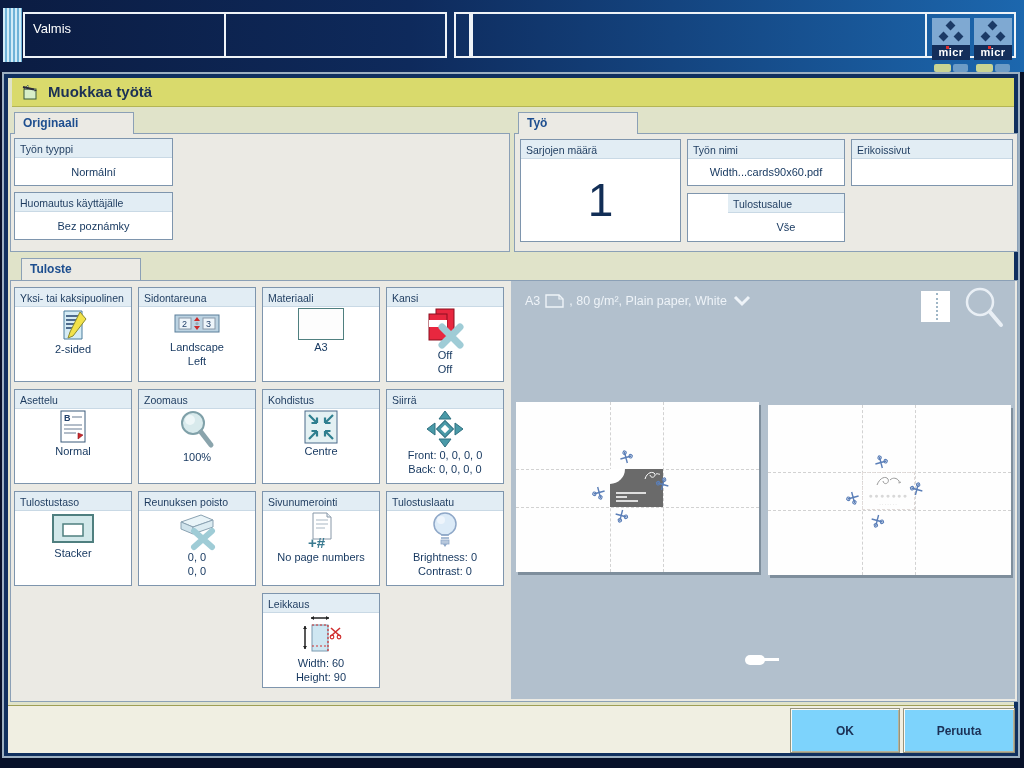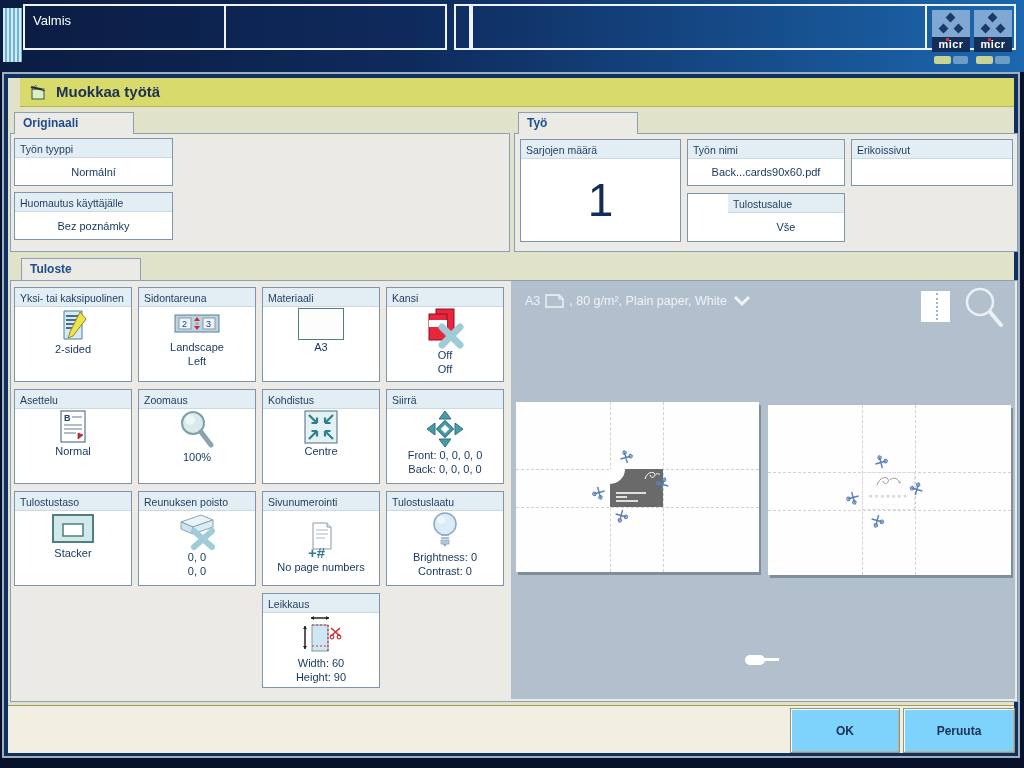--- a/index.html
+++ b/index.html
@@ -4,21 +4,21 @@
 <style>
   html,body{margin:0;padding:0;background:#000;}
   #screen{position:relative;width:1024px;height:768px;background:#071129;overflow:hidden;
           font-family:"Liberation Sans",sans-serif;-webkit-font-smoothing:antialiased;}
 
   
   .topbar{position:absolute;left:0;top:0;width:1024px;height:72px;
           background:linear-gradient(90deg,#0b1c42 0%,#0e2a5c 40%,#1c67ae 100%);}
   .stripes{position:absolute;left:3px;top:8px;width:19px;height:54px;
            background:repeating-linear-gradient(90deg,#d2ecf8 0 2px,#6fb3d8 2px 4px);}
-  .tb-box{position:absolute;top:4px;height:46px;border:2px solid #eef3f8;box-sizing:border-box;}
+  .tb-box{position:absolute;top:12px;height:46px;border:2px solid #eef3f8;box-sizing:border-box;}
   .tb-box1{left:23px;width:424px;}
   .tb-box2{left:454px;width:17px;}
   .tb-box3{left:471px;width:545px;}
   .tb-div{position:absolute;top:0;bottom:0;width:2px;background:#eef3f8;}
   .status-text{position:absolute;left:8px;top:7px;color:#ffffff;font-size:13px;}
 
   .logo{position:absolute;top:4px;width:38px;height:52px;}
   .logo-top{position:relative;height:27px;background:#7fa9d2;}
   .dia{position:absolute;width:7px;height:7px;background:#1b3a66;transform:rotate(45deg);}
   .logo-bot{position:relative;height:15px;background:#142e5a;color:#fff;font-weight:bold;
@@ -27,21 +27,21 @@
   .chip{position:absolute;height:8px;top:46px;border-radius:2px;}
   .chip-g{left:2px;width:17px;background:#c9d492;}
   .chip-b{left:21px;width:15px;background:#6d9cc6;}
 
   
   .dialog-frame{position:absolute;left:2px;top:72px;width:1018px;height:686px;background:#9cb0c2;}
   .dialog{position:absolute;left:2px;top:2px;right:2px;bottom:2px;border:4px solid #10305f;
           background:#e0e3c9;}
   .dcontent{position:absolute;left:0;top:0;right:0;bottom:0;}
 
-  .titlebar{position:absolute;left:12px;top:0;right:0;height:28px;background:#d9da6c;
+  .titlebar{position:absolute;left:4px;top:0;right:0;height:28px;background:#d9da6c;
             border-bottom:1px solid #b4b554;}
   .title-text{position:absolute;left:36px;top:5px;font-size:15px;font-weight:bold;color:#1b3055;}
   .title-icon{position:absolute;left:9px;top:5px;}
 
   .panel{position:absolute;background:#ebeae4;border:1px solid #8ba0b6;z-index:1;}
   .tab{position:absolute;height:22px;background:#ebeae4;border:1px solid #8ba0b6;border-bottom:none;
        color:#1d4e8f;font-weight:bold;font-size:12px;padding:3px 10px 0 8px;box-sizing:border-box;
        z-index:2;white-space:nowrap;}
 
   .tile{position:absolute;background:#fff;border:1px solid #7e95ad;display:flex;flex-direction:column;
@@ -205,21 +205,21 @@
     <div class="tile" style="left:512px;top:61px;width:161px;height:103px;">
       <div class="tile-h">Sarjojen määrä</div>
       <div class="tile-b">
               <div class="tile-vcenter big-one">1</div>
             </div>
     </div>
 
     <div class="tile" style="left:679px;top:61px;width:158px;height:47px;">
       <div class="tile-h">Työn nimi</div>
       <div class="tile-b">
-              <div class="tile-vcenter">Back...cards90x60.pdf</div>
+              <div class="tile-vcenter">Width...cards90x60.pdf</div>
             </div>
     </div>
 
     <div class="tile" style="left:679px;top:115px;width:158px;height:49px;padding-left:40px;">
       <div class="tile-h">Tulostusalue</div>
       <div class="tile-b">
               <div class="tile-vcenter">Vše</div>
             </div>
     </div>
 
@@ -404,21 +404,21 @@
             <path d="M18,20 L36,36 M36,20 L18,36" stroke="#9fccd6" stroke-width="6" stroke-linecap="round"></path>
           </svg>
         </div>
         <div class="tile-v">
           <div>0, 0</div>
           <div>0, 0</div>
         </div>
       </div>
     </div>
 
-    <div class="tile" style="left:254px;top:413px;width:118px;height:95px;gap:10px;">
+    <div class="tile" style="left:254px;top:413px;width:118px;height:95px;">
       <div class="tile-h">Sivunumerointi</div>
       <div class="tile-b">
         <div class="tile-icon">
           <svg width="36" height="40" viewBox="0 0 36 40">
             <path d="M10,2 L24,2 L28,6 L28,28 L10,28 Z" fill="#ffffff" stroke="#8898a8"></path>
             <path d="M24,2 L24,6 L28,6" fill="#e8eef4" stroke="#8898a8"></path>
             <path d="M13,9 h12 M13,13 h12 M13,17 h9" stroke="#aab8c4" stroke-width="1.2"></path>
             <text x="5" y="37" font-size="15" font-weight="bold" fill="#3a7a90" font-family="Liberation Sans,sans-serif">+#</text>
           </svg>
         </div>

